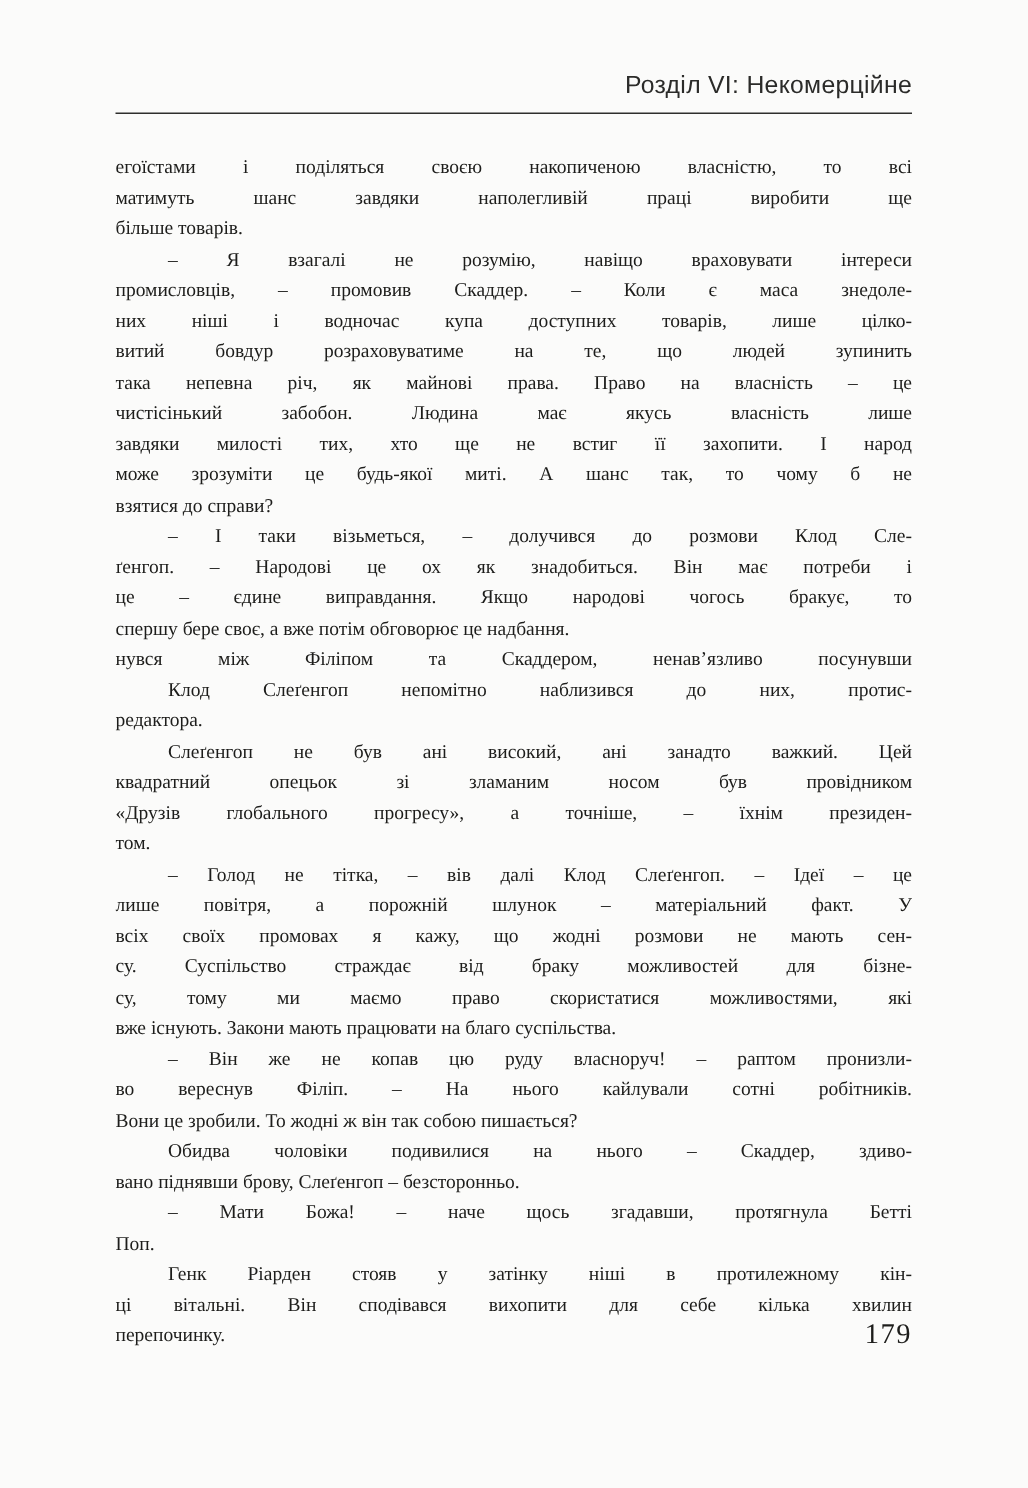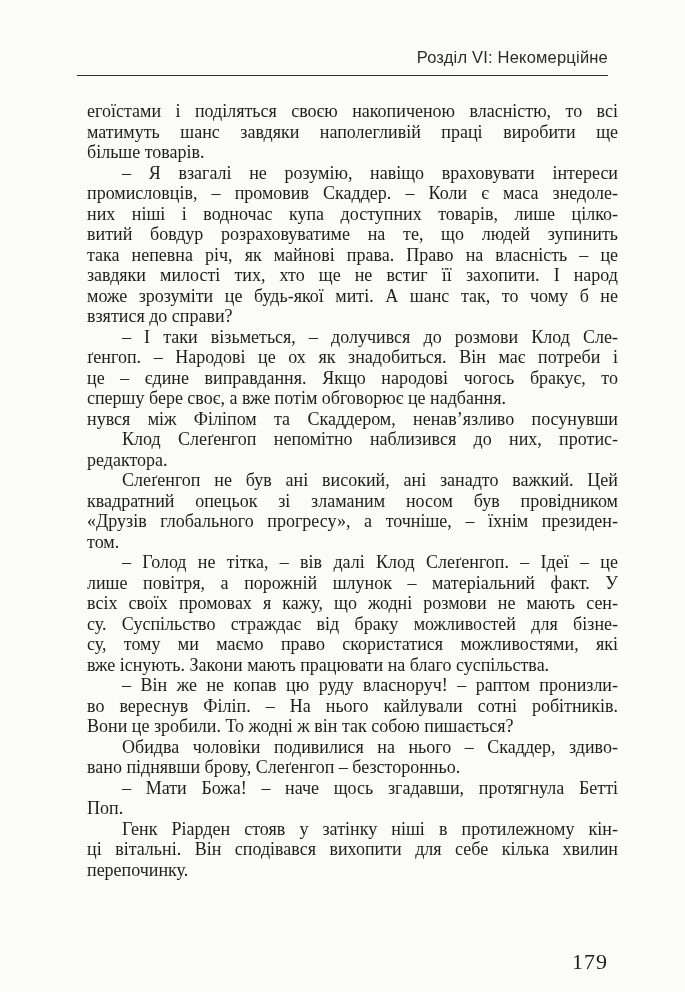--- a/index.html
+++ b/index.html
@@ -37,24 +37,24 @@
     top: 75px;
     width: 531px;
     height: 0;
     border: none;
     border-top: 1.5px solid var(--rule-color, #2e2e2c);
     margin: 0;
     padding: 0;
   }
   .body-text {
     position: absolute;
-    left: 87px;
+    left: 77px;
     top: 101px;
     width: 531px;
-    font-size: 18px;
+    font-size: 13px;
     line-height: 20.5px;
     color: var(--text-color, #1d1d1b);
   }
   .para {
     margin: 0;
     padding: 0;
   }
   .line {
     text-align: justify;
     text-align-last: justify;
@@ -63,25 +63,25 @@
   }
   .line.last {
     text-align-last: left;
   }
   .line.indent {
     padding-left: 35px;
   }
   .page-number {
     position: absolute;
     left: 77px;
-    top: 949px;
+    top: 879px;
     width: 531px;
     text-align: right;
     font-family: "Liberation Serif", serif;
-    font-size: 22px;
+    font-size: 19px;
     color: var(--text-color, #1d1d1b);
     letter-spacing: 1px;
   }
 </style>
 </head>
 <body>
 
 <div class="page">
   <div class="running-header">Розділ VI: Некомерційне</div>
   <hr class="header-rule">
@@ -90,20 +90,21 @@
         <div class="line">егоїстами і поділяться своєю накопиченою власністю, то всі</div>
         <div class="line">матимуть шанс завдяки наполегливій праці виробити ще</div>
         <div class="line last">більше товарів.</div>
       </div>
       <div class="para">
         <div class="line indent">– Я взагалі не розумію, навіщо враховувати інтереси</div>
         <div class="line">промисловців, – промовив Скаддер. – Коли є маса знедоле-</div>
         <div class="line">них ніші і водночас купа доступних товарів, лише цілко-</div>
         <div class="line">витий бовдур розраховуватиме на те, що людей зупинить</div>
         <div class="line">така непевна річ, як майнові права. Право на власність – це</div>
+        <div class="line">чистісінький забобон. Людина має якусь власність лише</div>
         <div class="line">завдяки милості тих, хто ще не встиг її захопити. І народ</div>
         <div class="line">може зрозуміти це будь-якої миті. А шанс так, то чому б не</div>
         <div class="line last">взятися до справи?</div>
       </div>
       <div class="para">
         <div class="line indent">– І таки візьметься, – долучився до розмови Клод Сле-</div>
         <div class="line">ґенгоп. – Народові це ох як знадобиться. Він має потреби і</div>
         <div class="line">це – єдине виправдання. Якщо народові чогось бракує, то</div>
         <div class="line last">спершу бере своє, а вже потім обговорює це надбання.</div>
       </div>

